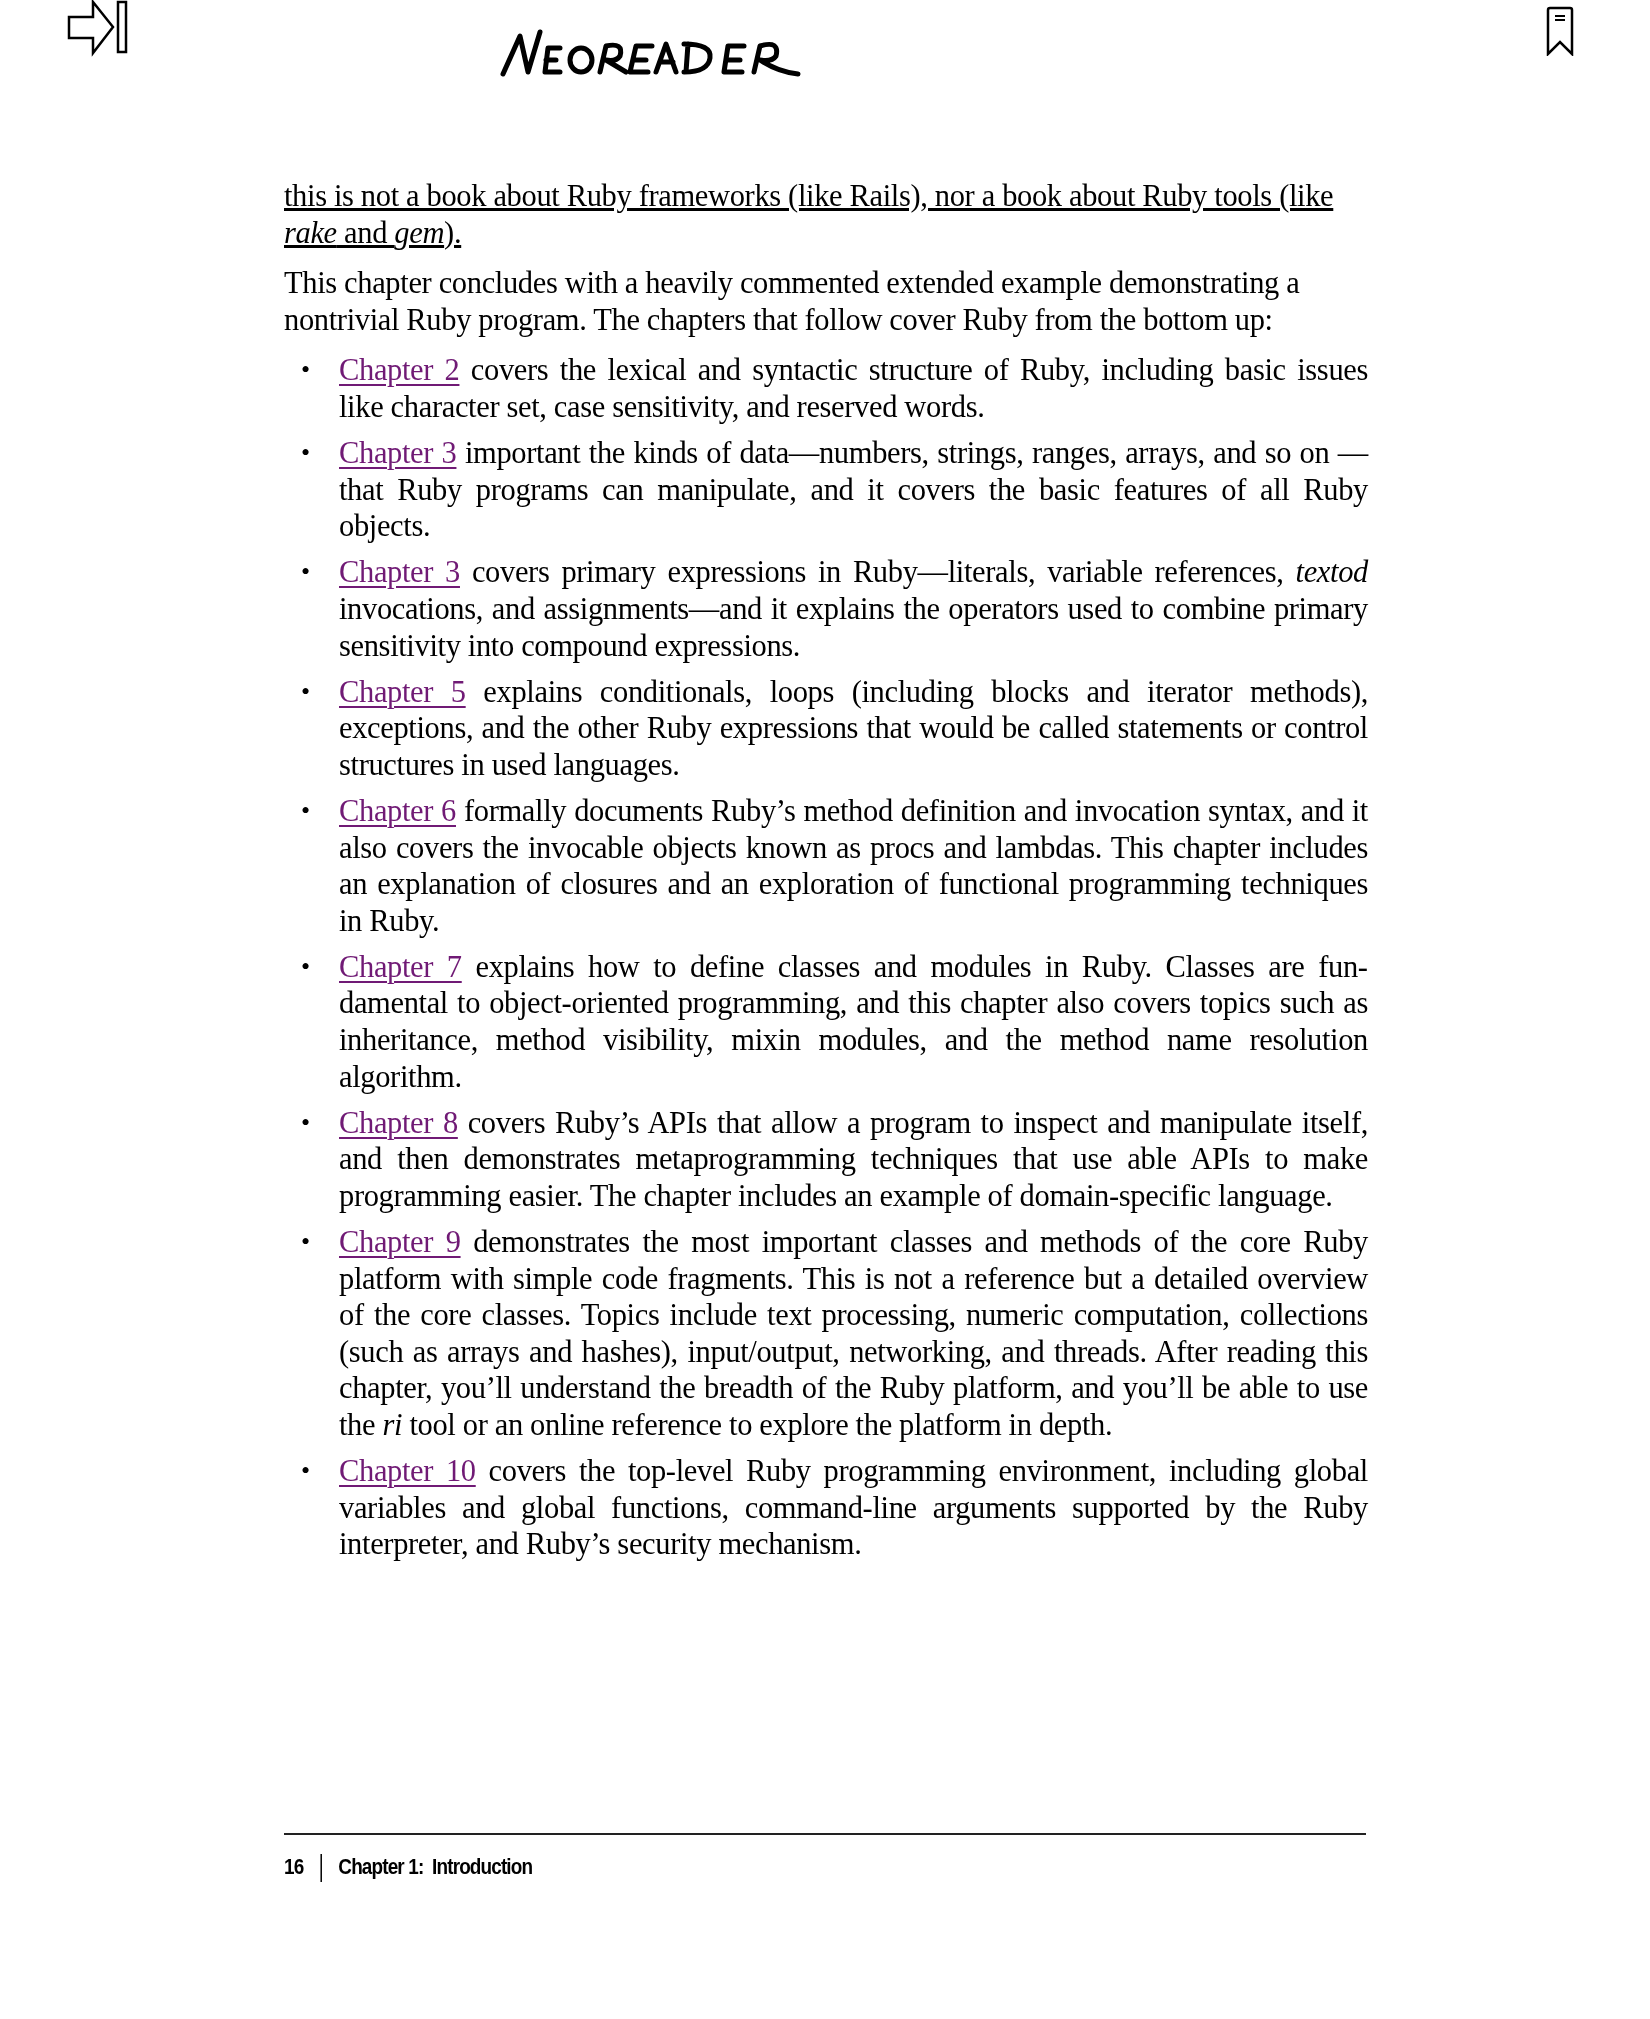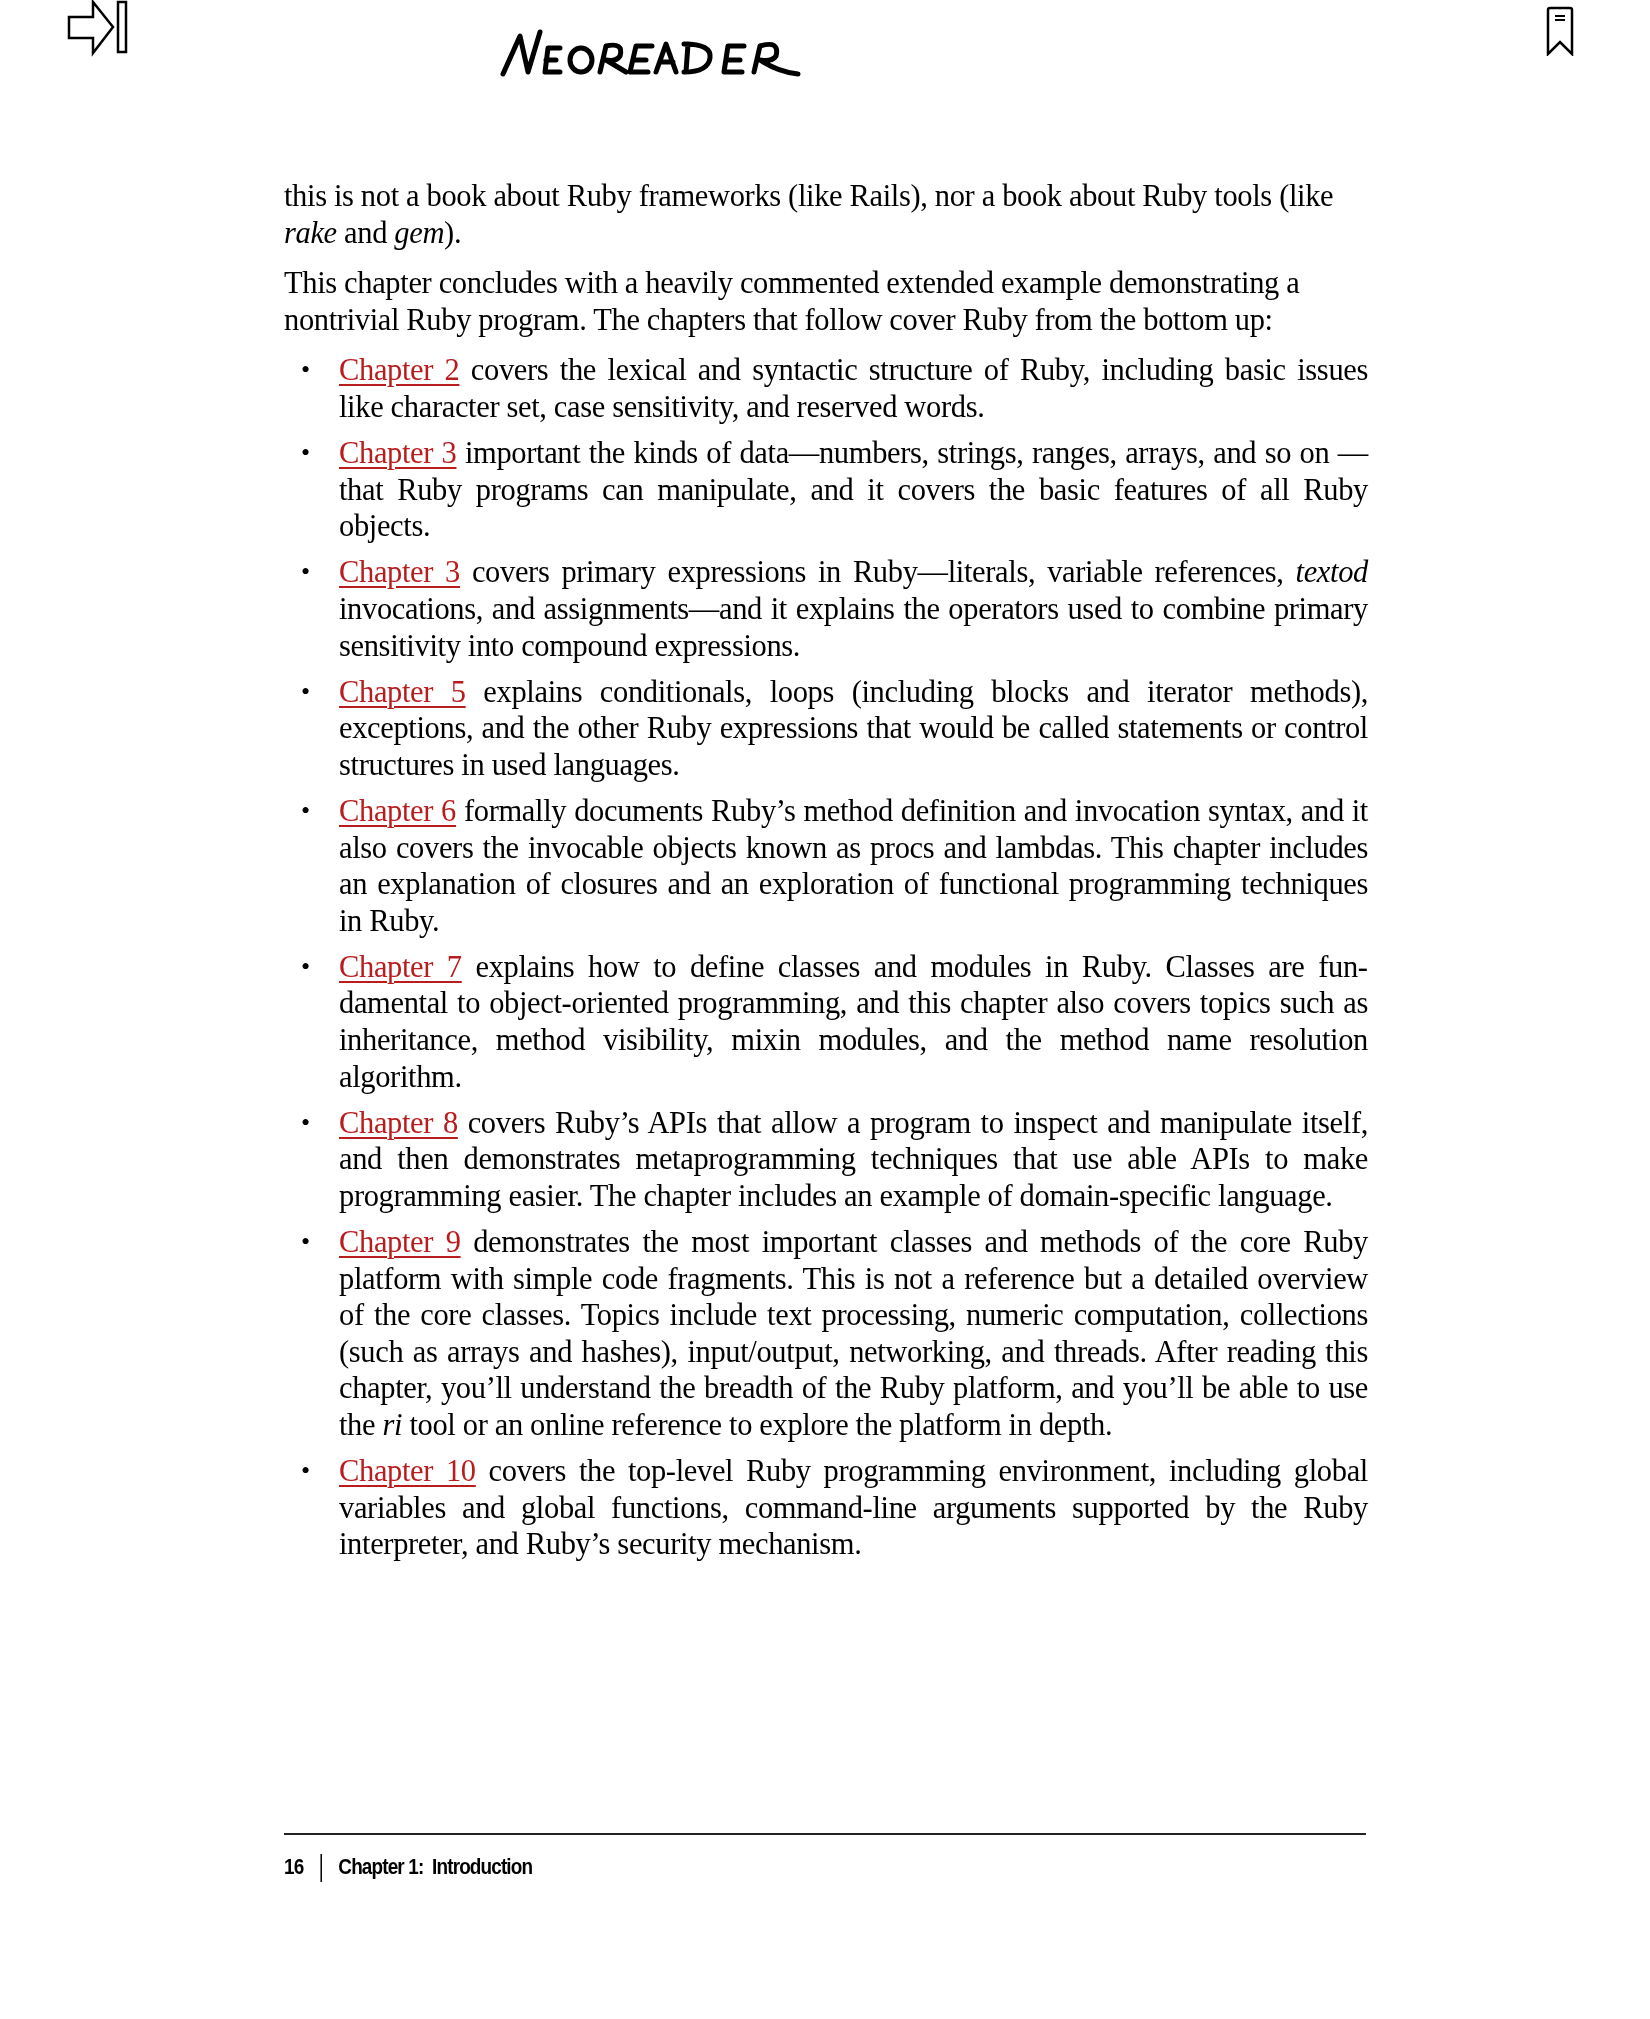--- a/index.html
+++ b/index.html
@@ -11,30 +11,30 @@
     #exit-btn { left: 66px; top: 0px; width: 64px; height: 58px; }
     #bookmark-btn { left: 1543px; top: 6px; width: 34px; height: 50px; }
     #logo {
       position: absolute; left: 498px; top: 28px; width: 362px; height: 56px;
     }
     .content {
       position: absolute; left: 284px; top: 178px; width: 1084px;
       font-size: 30.5px; line-height: 36.6px; letter-spacing: -0.35px;
     }
     .para { margin: 0 0 11px 0; }
-    .para.first { margin-bottom: 14px; }
+    .para.first { margin-bottom: 14px; text-decoration: underline; }
     ul.chapters { list-style: none; margin: 14px 0 0 0; padding: 0; }
     ul.chapters li {
       position: relative; padding-left: 55px; margin-bottom: 9.5px;
       text-align: justify;
     }
     ul.chapters li .bullet {
       position: absolute; left: 17px; top: 0; font-size: 26px;
     }
-    .chapter-link { text-decoration: underline; text-underline-offset: 4px; text-decoration-thickness: 2px; color: #b91c1c; cursor: pointer; }
+    .chapter-link { text-decoration: underline; text-underline-offset: 4px; text-decoration-thickness: 2px; color: #701a75; cursor: pointer; }
     em { font-style: italic; }
     .footer-rule {
       position: absolute; left: 284px; top: 1833px; width: 1082px; height: 0;
       border-top: 2px solid #222;
     }
     .footer {
       position: absolute; left: 284px; top: 1854px;
       font-family: "Liberation Sans", "DejaVu Sans", sans-serif;
       font-weight: bold; font-size: 22px; letter-spacing: -1px;
       transform: scaleX(0.86); transform-origin: left top;

